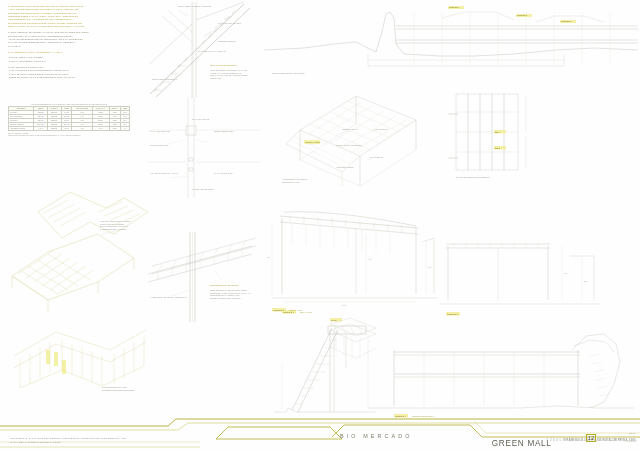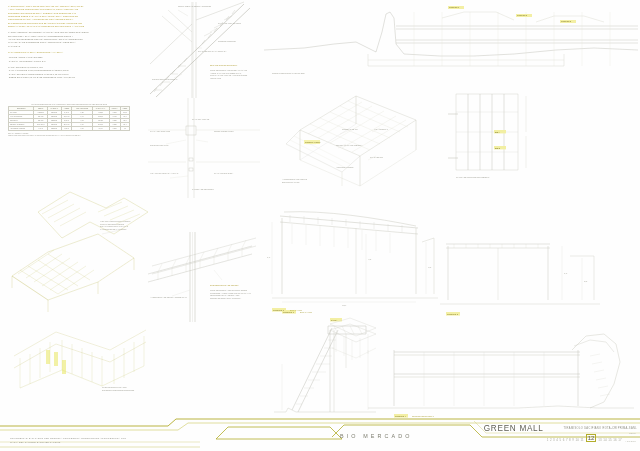--- a/index.html
+++ b/index.html
@@ -39,24 +39,24 @@
   .tbl td.lbl { text-align:left; padding-left:1px; }
   .tbl .note { font-size:1.55px; color:#a6a69c; margin-top:1.5px; }
 
   
   .dw { position:absolute; }
   .dw svg { display:block; overflow:visible; }
 
   
   #titleblock { position:absolute; left:0; bottom:0; width:640px; height:34px; }
   #greenmall {
-    position:absolute; right:3px; top:7px;
+    position:absolute; right:3px; top:22px;
     font-size:8.2px; letter-spacing:.9px; color:#6e6e62;
     font-family:"Liberation Sans", sans-serif;
-    display:flex; align-items:center; gap:20px; white-space:nowrap;
+    display:flex; align-items:flex-start; gap:12px; white-space:nowrap;
   }
   #gm-name { font-size:8.2px; letter-spacing:.7px; color:#5f5f55; }
   #gm-authors { font-size:2.6px; letter-spacing:.35px; color:#8e8e82; }
   #pagerow {
     position:absolute; right:4px; top:17px;
     display:flex; align-items:flex-end; gap:1.4px; white-space:nowrap;
   }
   #pagerow .pn { font-size:2.9px; color:#a9a99e; letter-spacing:.2px; }
   #pagerow .cur {
     font-size:6px; color:#5d5d52; border:.4px solid #b3ad2c;

